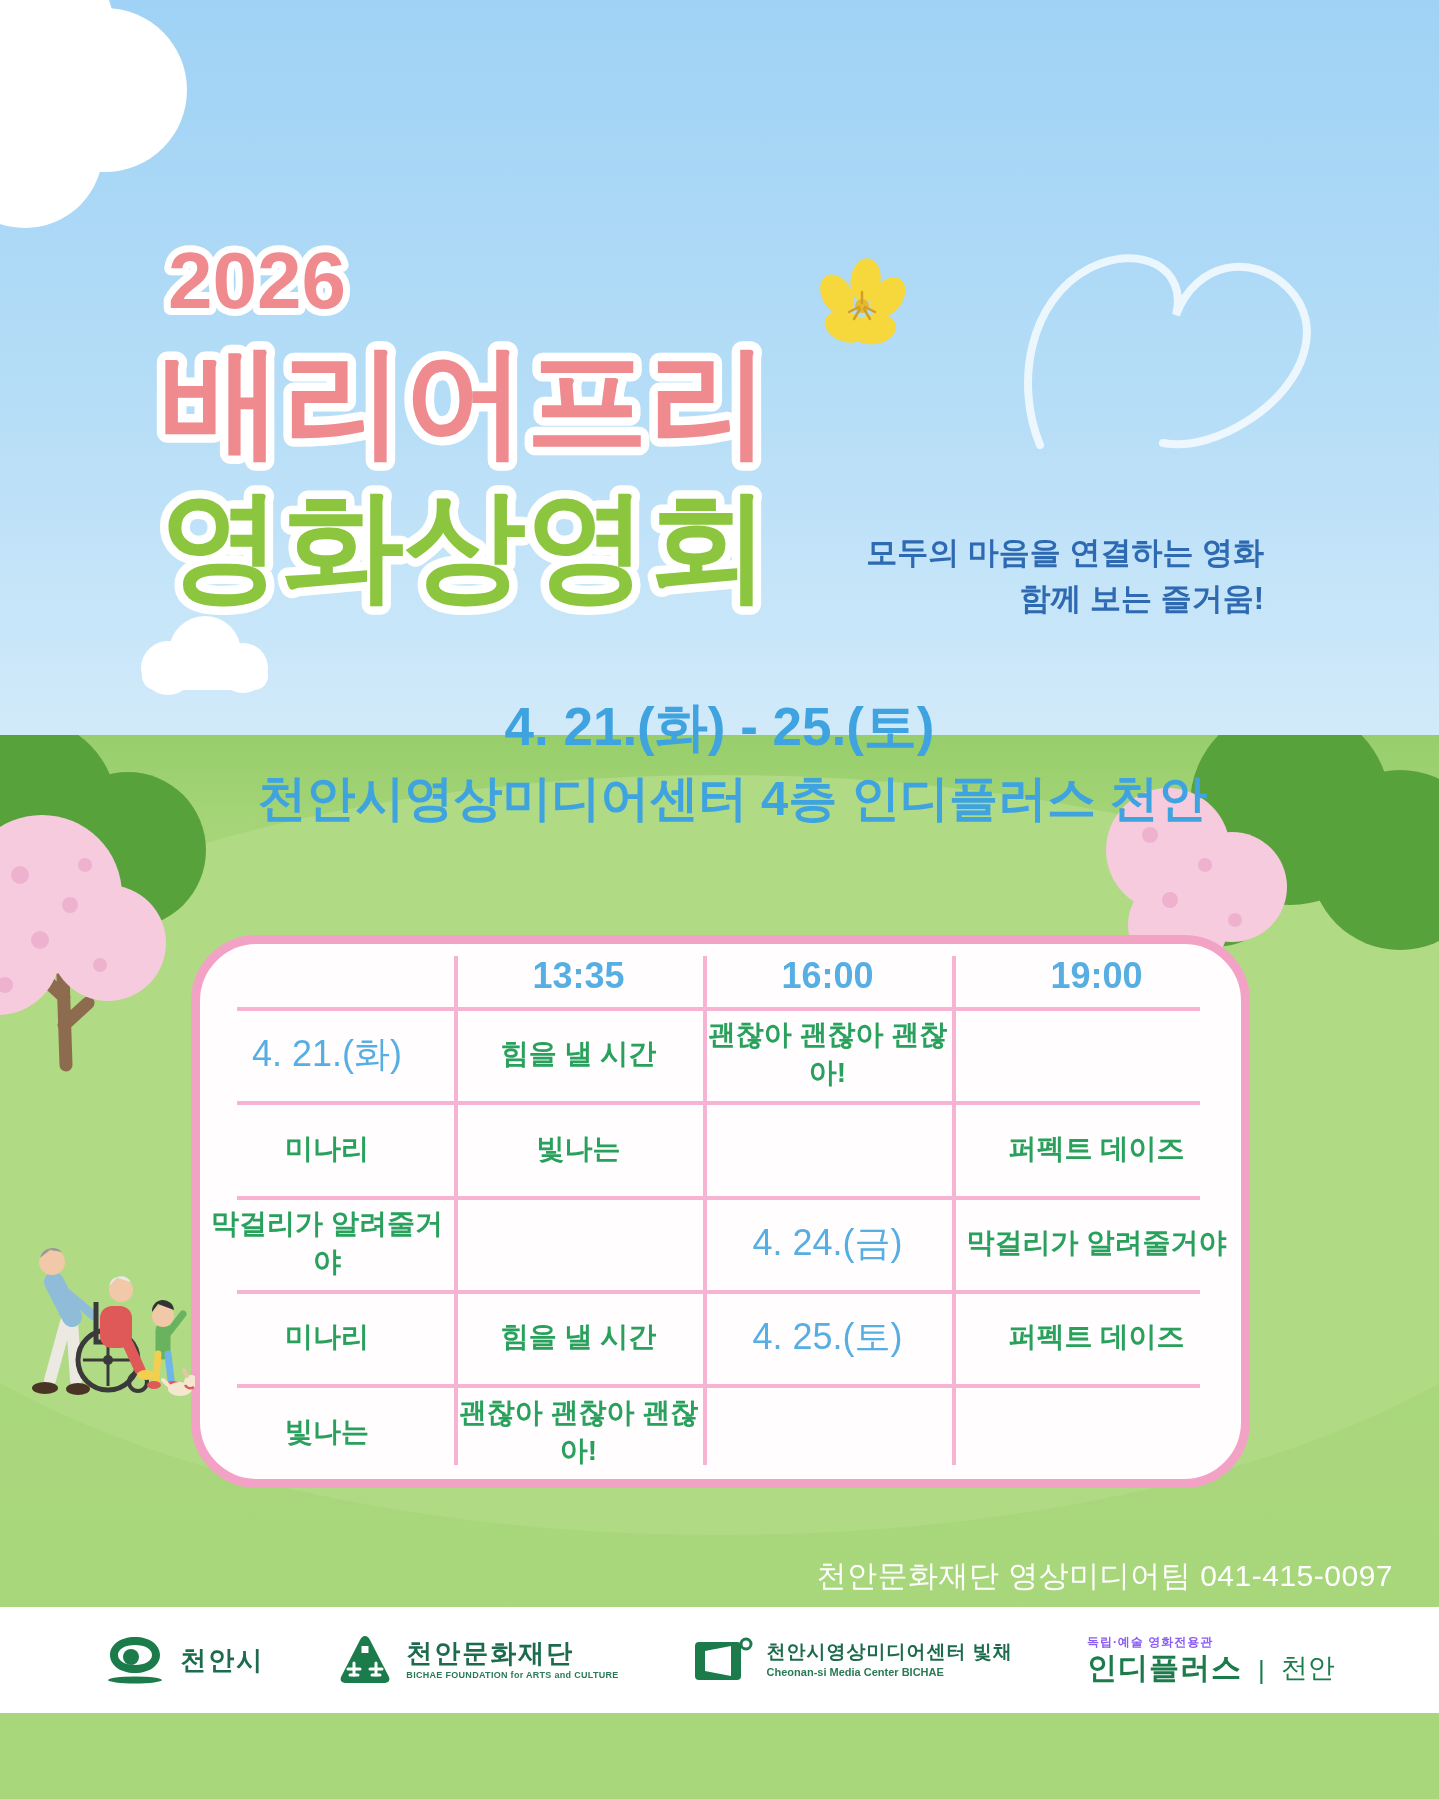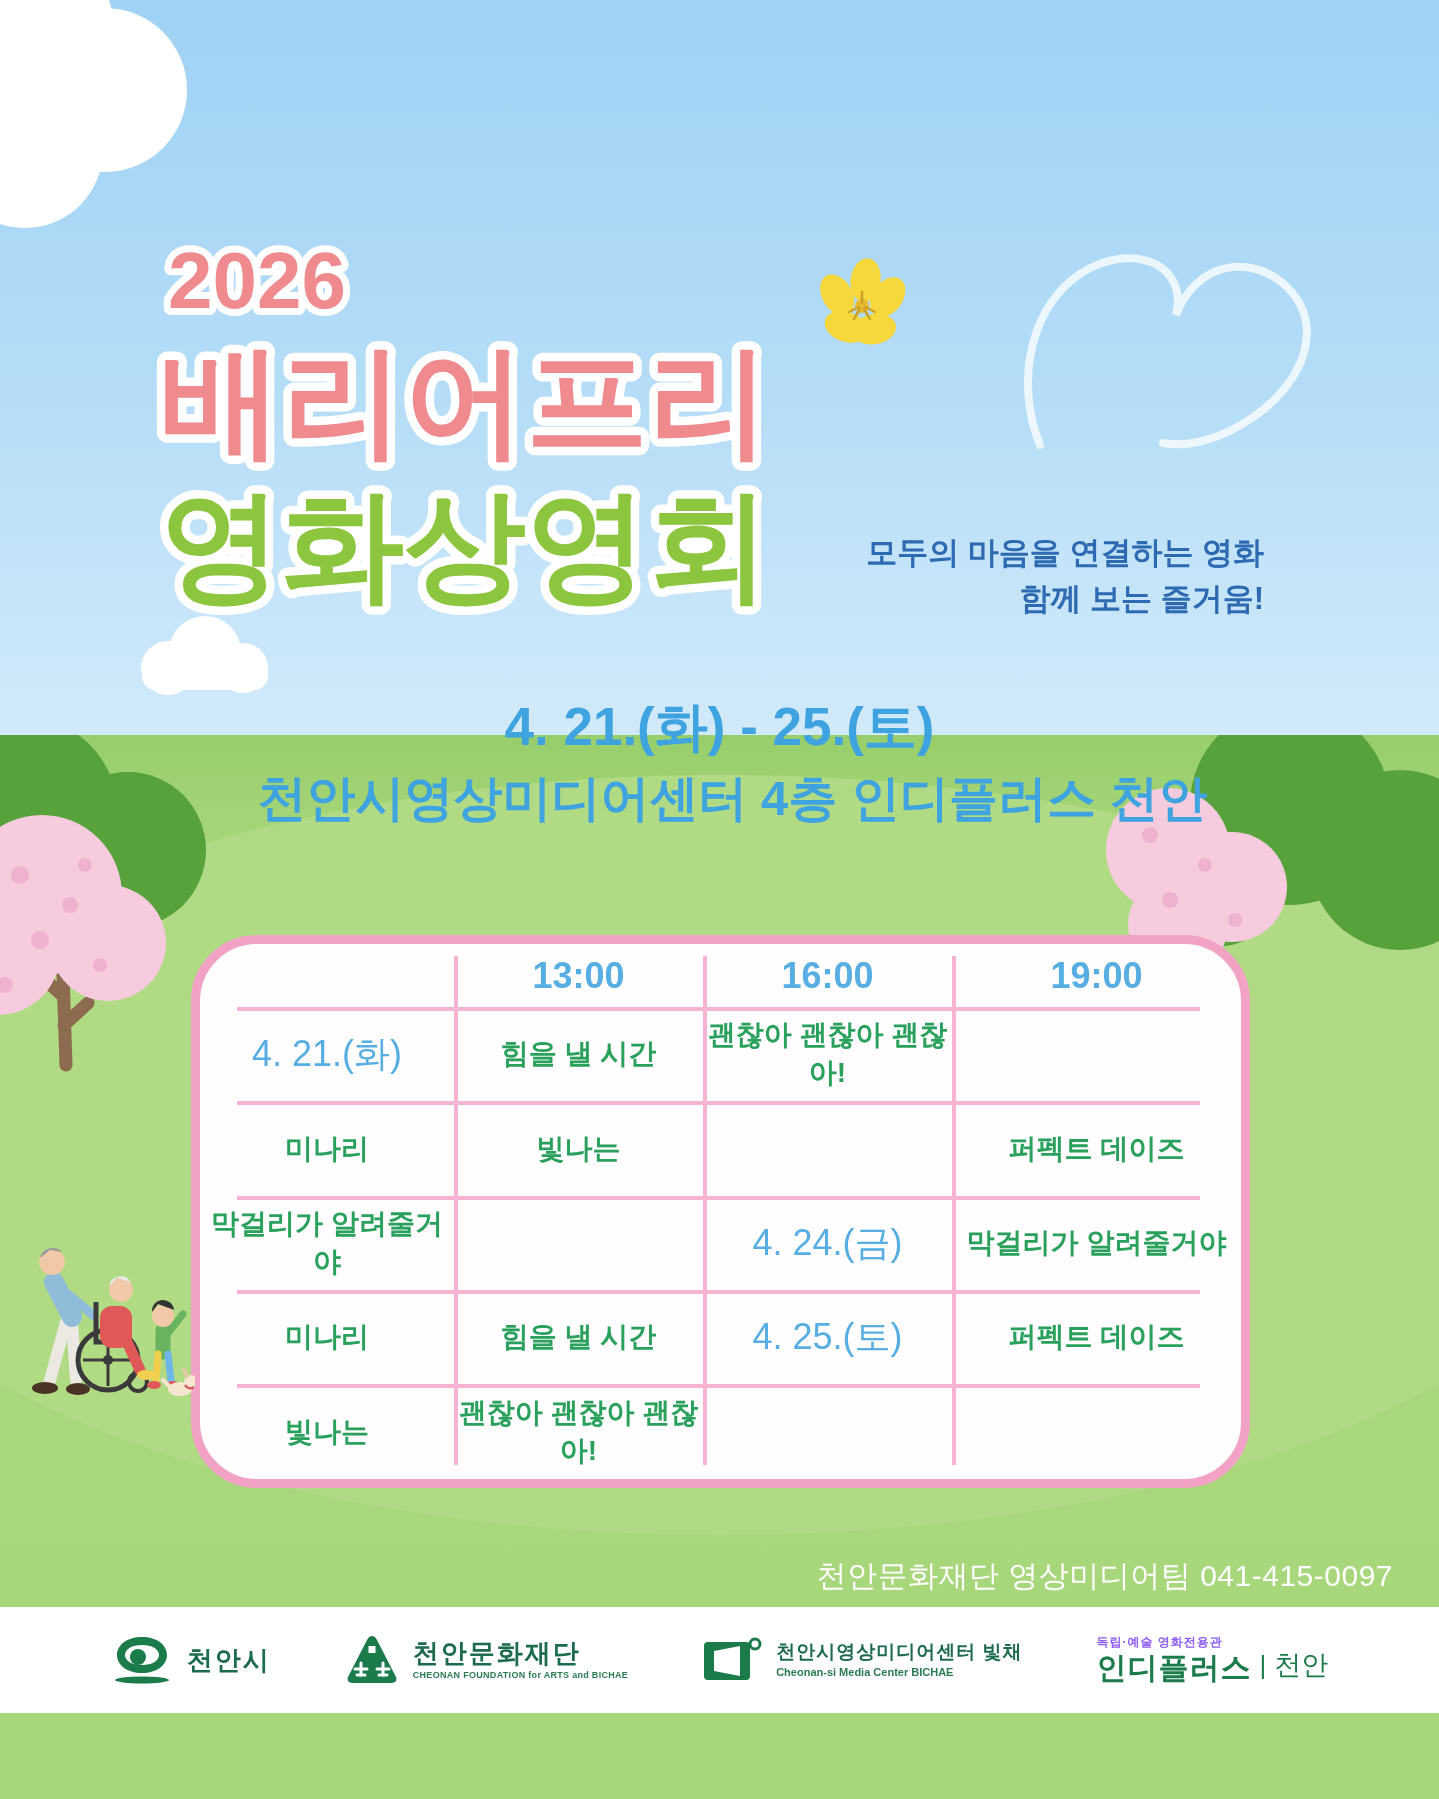--- a/index.html
+++ b/index.html
@@ -54,21 +54,21 @@
   
   .footer-band{position:absolute;left:0;top:1607px;width:100%;height:106px;background:#ffffff;z-index:4;
     display:flex;align-items:center;justify-content:center;gap:74px;}
   .logo-group{display:flex;align-items:center;gap:14px;}
   .logo-text-stack{display:flex;flex-direction:column;line-height:1.1;}
   .lg-label{color:#1d6b4d;font-weight:bold;font-size:26px;letter-spacing:2px;}
   .lg-sub{color:#2a7a55;font-size:9px;font-weight:bold;letter-spacing:0.3px;margin-top:3px;}
   .lg-label-mid{color:#1d6b4d;font-weight:bold;font-size:19px;letter-spacing:1px;}
   .lg-sub-mid{color:#2a7a55;font-size:11px;font-weight:bold;margin-top:3px;}
   .lg-top-small{color:#8b5cf6;font-size:12px;font-weight:bold;letter-spacing:1px;}
-  .indieplus-row{display:flex;align-items:flex-start;gap:8px;margin-top:2px;}
+  .indieplus-row{display:flex;align-items:flex-end;gap:16px;margin-top:2px;}
   .ip-main{color:#1b7b4b;font-weight:bold;font-size:30px;letter-spacing:1px;}
   .ip-bar{color:#1b7b4b;font-size:26px;}
   .ip-city{color:#1b7b4b;font-size:27px;font-weight:normal;}
   .bottom-strip{position:absolute;left:0;top:1713px;width:100%;height:86px;background:#a8d67b;z-index:4;}
 </style>
 </head>
 <body>
 
 <div id="poster">
 
@@ -193,21 +193,21 @@
     <div class="div-line v-line" style="left:503px;"></div>
     <div class="div-line v-line" style="left:752px;"></div>
     <div class="div-line h-line" style="top:63px;"></div>
     <div class="div-line h-line" style="top:157px;"></div>
     <div class="div-line h-line" style="top:252px;"></div>
     <div class="div-line h-line" style="top:346px;"></div>
     <div class="div-line h-line" style="top:440px;"></div>
 
     <div class="schedule-grid">
       <div class="cell"></div>
-      <div class="cell c-time">13:00</div>
+      <div class="cell c-time">13:35</div>
       <div class="cell c-time">16:00</div>
       <div class="cell c-time">19:00</div>
 
       <div class="cell c-date">4. 21.(화)</div>
       <div class="cell c-movie">힘을 낼 시간</div>
       <div class="cell c-movie">괜찮아 괜찮아 괜찮아!</div>
       <div class="cell c-movie"></div>
 
       <div class="cell c-movie">미나리</div>
       <div class="cell c-movie">빛나는</div>
@@ -296,21 +296,21 @@
           <line x1="16" y1="30" x2="16" y2="42"></line>
             <line x1="10" y1="36" x2="22" y2="36"></line>
           <line x1="38" y1="30" x2="38" y2="42"></line>
             <line x1="32" y1="36" x2="44" y2="36"></line>
           <line x1="12" y1="42" x2="20" y2="42"></line>
             <line x1="34" y1="42" x2="42" y2="42"></line>
         </g>
       </svg>
       <div class="logo-text-stack">
         <span class="lg-label">천안문화재단</span>
-        <span class="lg-sub">CHEONAN FOUNDATION for ARTS and BICHAE</span>
+        <span class="lg-sub">BICHAE FOUNDATION for ARTS and CULTURE</span>
       </div>
     </div>
 
     <div class="logo-group">
       <svg width="60" height="48" viewBox="0 0 60 48">
         <rect x="2" y="6" width="46" height="38" rx="4" fill="#1b7b4b"></rect>
         <polygon points="12,15 38,10 38,40 12,35" fill="#ffffff"></polygon>
         <circle cx="53" cy="8" r="5" fill="none" stroke="#1b7b4b" stroke-width="3"></circle>
       </svg>
       <div class="logo-text-stack">

